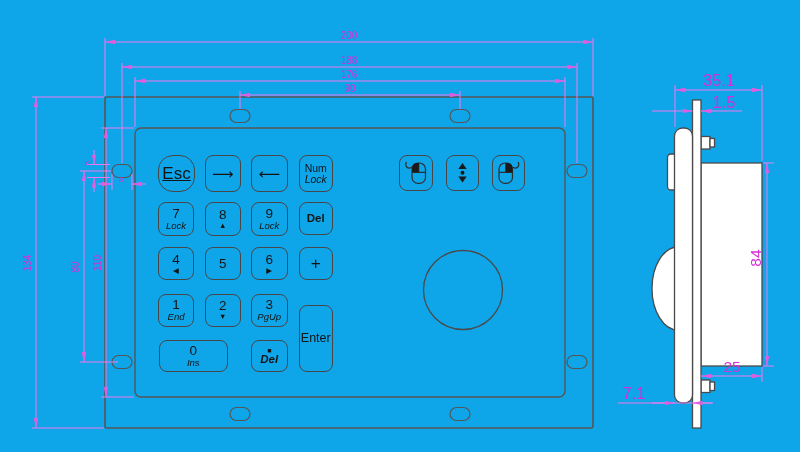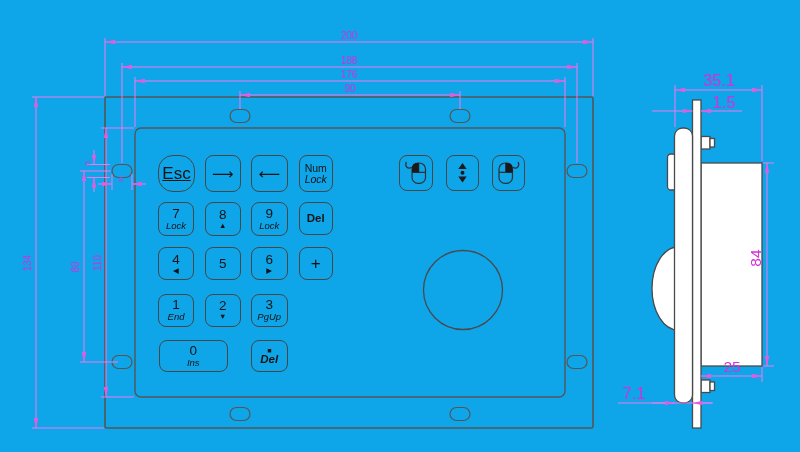--- a/index.html
+++ b/index.html
@@ -205,20 +205,23 @@
   <span class="ksub">PgUp</span>
 </div>
 <div class="key k-0 num">
   <span class="kmain">0</span>
   <span class="ksub">Ins</span>
 </div>
 <div class="key k-del2">
   <span class="kmain">■</span>
   <span class="ksub">Del</span>
 </div>
+<div class="key k-enter">
+      <span class="kmain">Enter</span>
+    </div>
 
 <div class="key k-m1">
   <svg class="micon" viewBox="0 0 34 36">
     <g fill="none" stroke="#2f2f2f" stroke-width="1.3">
       <rect x="13" y="7.5" width="14.5" height="22" rx="6.5"></rect>
       <path d="M13 17.5 H27.5 M20.2 7.5 V17.5"></path>
       <path d="M12.8 12 C 8.5 14.5 4.8 11.5 6.8 6.5"></path>
     </g>
     <path d="M13 17.5 V13.5 Q13 7.5 19 7.5 H20.2 V17.5 Z" fill="#1a1a1a"></path>
   </svg>

